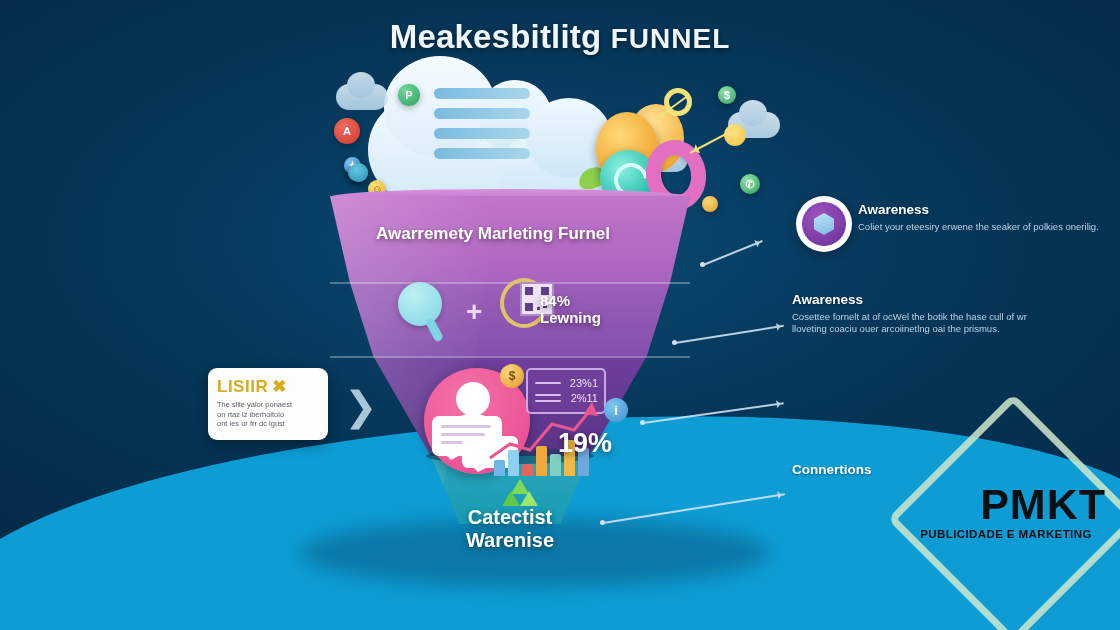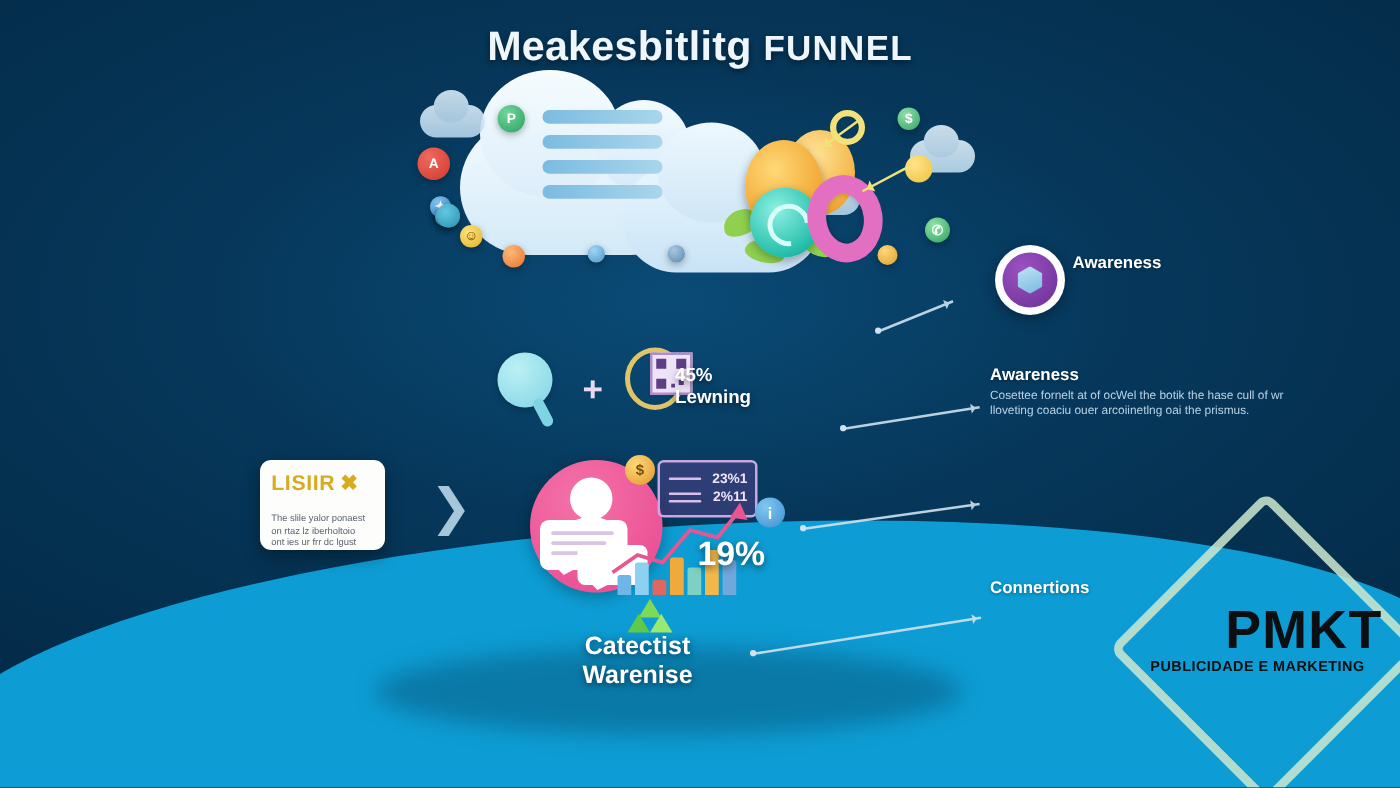--- a/index.html
+++ b/index.html
@@ -1,18 +1,18 @@
 <!DOCTYPE html>
 <html><head>
 <meta charset="utf-8">
 <style>
   html,body{margin:0;padding:0;background:#06324f;}
   body{width:1120px;height:630px;overflow:hidden;font-family:"Liberation Sans",sans-serif;}
   #stage{position:relative;width:1120px;height:630px;overflow:hidden;
-         background:#0f766e;}
+         background:#be185d;}
 
   
   .bg-vignette{position:absolute;inset:0;
       background:radial-gradient(ellipse 70% 60% at 48% 38%, #0a4b76 0%, #06375a 48%, #042c4a 100%);}
   .ground{position:absolute;left:-60px;bottom:-40px;width:1240px;height:250px;
       background:#0d9dd4;border-radius:50% 50% 0 0/ 62% 62% 0 0;
       transform:rotate(-3.2deg);}
   .ground-shadow{position:absolute;left:300px;bottom:42px;width:470px;height:70px;
       background:rgba(4,40,66,.30);border-radius:50%;filter:blur(9px);}
 
@@ -122,40 +122,40 @@
   .chat{position:absolute;left:432px;top:416px;width:70px;height:40px;border-radius:7px;background:#fff;}
   .chat:after{content:"";position:absolute;left:12px;bottom:-11px;border:7px solid transparent;
       border-top-color:#fff;border-right-width:13px;}
   .chat i{position:absolute;left:9px;height:3px;border-radius:2px;background:#d9c4e4;}
   .chat2{position:absolute;left:462px;top:436px;width:56px;height:32px;border-radius:6px;background:#fff;}
   .chat2:after{content:"";position:absolute;left:10px;bottom:-10px;border:6px solid transparent;
       border-top-color:#fff;border-right-width:12px;}
 
   .stats-panel{position:absolute;left:526px;top:368px;width:76px;height:42px;border-radius:5px;
       border:2px solid #c9a7e0;background:rgba(120,70,160,.35);}
-  .stats-panel b{position:absolute;right:6px;color:#f0e2fa;font-size:11px;font-weight:bold;}
+  .stats-panel b{position:absolute;right:6px;color:#f0e2fa;font-size:11px;font-weight:normal;}
   .stats-panel i{position:absolute;left:7px;height:2px;background:#d9bdea;border-radius:2px;}
   .info-badge{position:absolute;left:604px;top:398px;width:24px;height:24px;border-radius:50%;
       background:radial-gradient(circle at 36% 32%,#7fc8f0,#3f8fd0);color:#fff;font-size:13px;
       font-weight:bold;display:flex;align-items:center;justify-content:center;}
   .coin-sm{position:absolute;left:500px;top:364px;width:24px;height:24px;border-radius:50%;
       background:radial-gradient(circle at 36% 32%,#ffd978,#e0972a);color:#7a4a10;font-size:12px;
       font-weight:bold;display:flex;align-items:center;justify-content:center;}
   .bars{position:absolute;left:494px;top:432px;width:98px;height:44px;}
   .bars span{position:absolute;bottom:0;width:11px;border-radius:2px 2px 0 0;}
   .trend{position:absolute;left:488px;top:400px;width:110px;height:62px;overflow:visible;}
   .recycle{position:absolute;left:498px;top:476px;width:44px;height:38px;}
 
   
-  .card{position:absolute;left:208px;top:368px;width:100px;height:72px;background:#fdfdfb;
+  .card{position:absolute;left:208px;top:368px;width:120px;height:72px;background:#fdfdfb;
       border-radius:9px;box-shadow:0 5px 14px rgba(0,0,0,.35);padding:8px 9px;box-sizing:border-box;}
   .card-title{display:flex;align-items:center;gap:4px;}
   .card-title span{color:#d8ab23;font-size:17px;font-weight:bold;letter-spacing:.5px;}
   .card-x{color:#d2382e;font-size:17px;font-weight:bold;}
-  .card-body{margin-top:13px;color:#5c6470;font-size:7.5px;line-height:9.5px;}
+  .card-body{margin-top:3px;color:#5c6470;font-size:7.5px;line-height:9.5px;}
   .chev{position:absolute;left:344px;top:386px;color:#a8c6da;font-size:40px;font-weight:300;
       line-height:1;font-family:"Liberation Sans",sans-serif;}
 
   
   .ann{position:absolute;width:260px;}
   .ann h4{margin:0 0 4px 0;color:#ffffff;font-size:13.5px;font-weight:bold;
       text-shadow:0 1px 3px rgba(0,0,0,.4);}
   .ann p{margin:0;color:#b9d3e6;font-size:9.5px;line-height:12px;}
   .ann-icon{position:absolute;left:-62px;top:-6px;width:56px;height:56px;border-radius:50%;
       background:#fff;display:flex;align-items:center;justify-content:center;
@@ -226,34 +226,53 @@
   <div class="leaf" style="left:640px;top:186px;width:28px;height:18px;transform:rotate(28deg);"></div>
   <div class="coin coin-gold2"></div>
   <div class="coin coin-gold"></div>
   <div class="coin coin-teal"></div>
   <div class="ring"></div>
   <div class="gear"></div>
   <div class="dot-y"></div>
   <div class="arr" style="left:656px;top:118px;width:40px;transform:rotate(-36deg);"></div>
   <div class="arr" style="left:690px;top:152px;width:42px;transform:rotate(-28deg);"></div>
 
+  <div class="funnel">
+    <div class="rim"></div>
+    <div class="seg s1">
+        <div class="gloss"></div>
+      </div>
+    <div class="seg s2">
+        <div class="gloss"></div>
+      </div>
+    <div class="seg s3">
+        <div class="gloss"></div>
+      </div>
+    <div class="seg s4">
+        <div class="gloss"></div>
+      </div>
+    <div class="seg-line" style="top:86px;"></div>
+    <div class="seg-line" style="top:160px;"></div>
+    <div class="rim2"></div>
+    <div class="funnel-label fl-top">Awarremety Marleting Furnel</div>
+  </div>
 
   <div class="mag"></div>
   <div class="plus">+</div>
   <div class="easel"></div>
   <div class="qr">
     <i style="left:3px;top:3px;width:8px;height:8px;"></i>
     <i style="right:3px;top:3px;width:8px;height:8px;"></i>
     <i style="left:3px;bottom:3px;width:8px;height:8px;"></i>
     <i style="right:5px;bottom:6px;width:4px;height:4px;"></i>
     <i style="right:12px;bottom:4px;width:3px;height:3px;"></i>
   </div>
 
   <div class="pct pct-a">
-    <div>45%</div>
+    <div>84%</div>
     <div>Lewning</div>
   </div>
 
   <div class="avatar-circle"></div>
   <div class="person"></div>
   <div class="chat">
     <i style="top:9px;width:50px;"></i>
       <i style="top:17px;width:44px;"></i>
       <i style="top:25px;width:36px;"></i>
   </div>
@@ -318,20 +337,21 @@
   <div class="conn-dot" style="left:600px;top:520px;"></div>
   <div class="conn" style="left:603px;top:522px;width:184px;transform:rotate(-9deg);"></div>
 
   <div class="ann" style="left:858px;top:202px;">
     <div class="ann-icon">
       <div class="ann-icon-in">
           <div class="cube"></div>
         </div>
     </div>
     <h4>Awareness</h4>
+    <p>Coliet your eteesiry erwene the seaker of polkies onerilig.</p>
   </div>
 
   <div class="ann" style="left:792px;top:292px;">
     <h4>Awareness</h4>
     <p>Cosettee fornelt at of ocWel the botik the hase cull of wr lloveting coaciu ouer arcoiinetlng oai the prismus.</p>
   </div>
 
 
   <div class="ann" style="left:792px;top:462px;">
     <h4>Connertions</h4>

